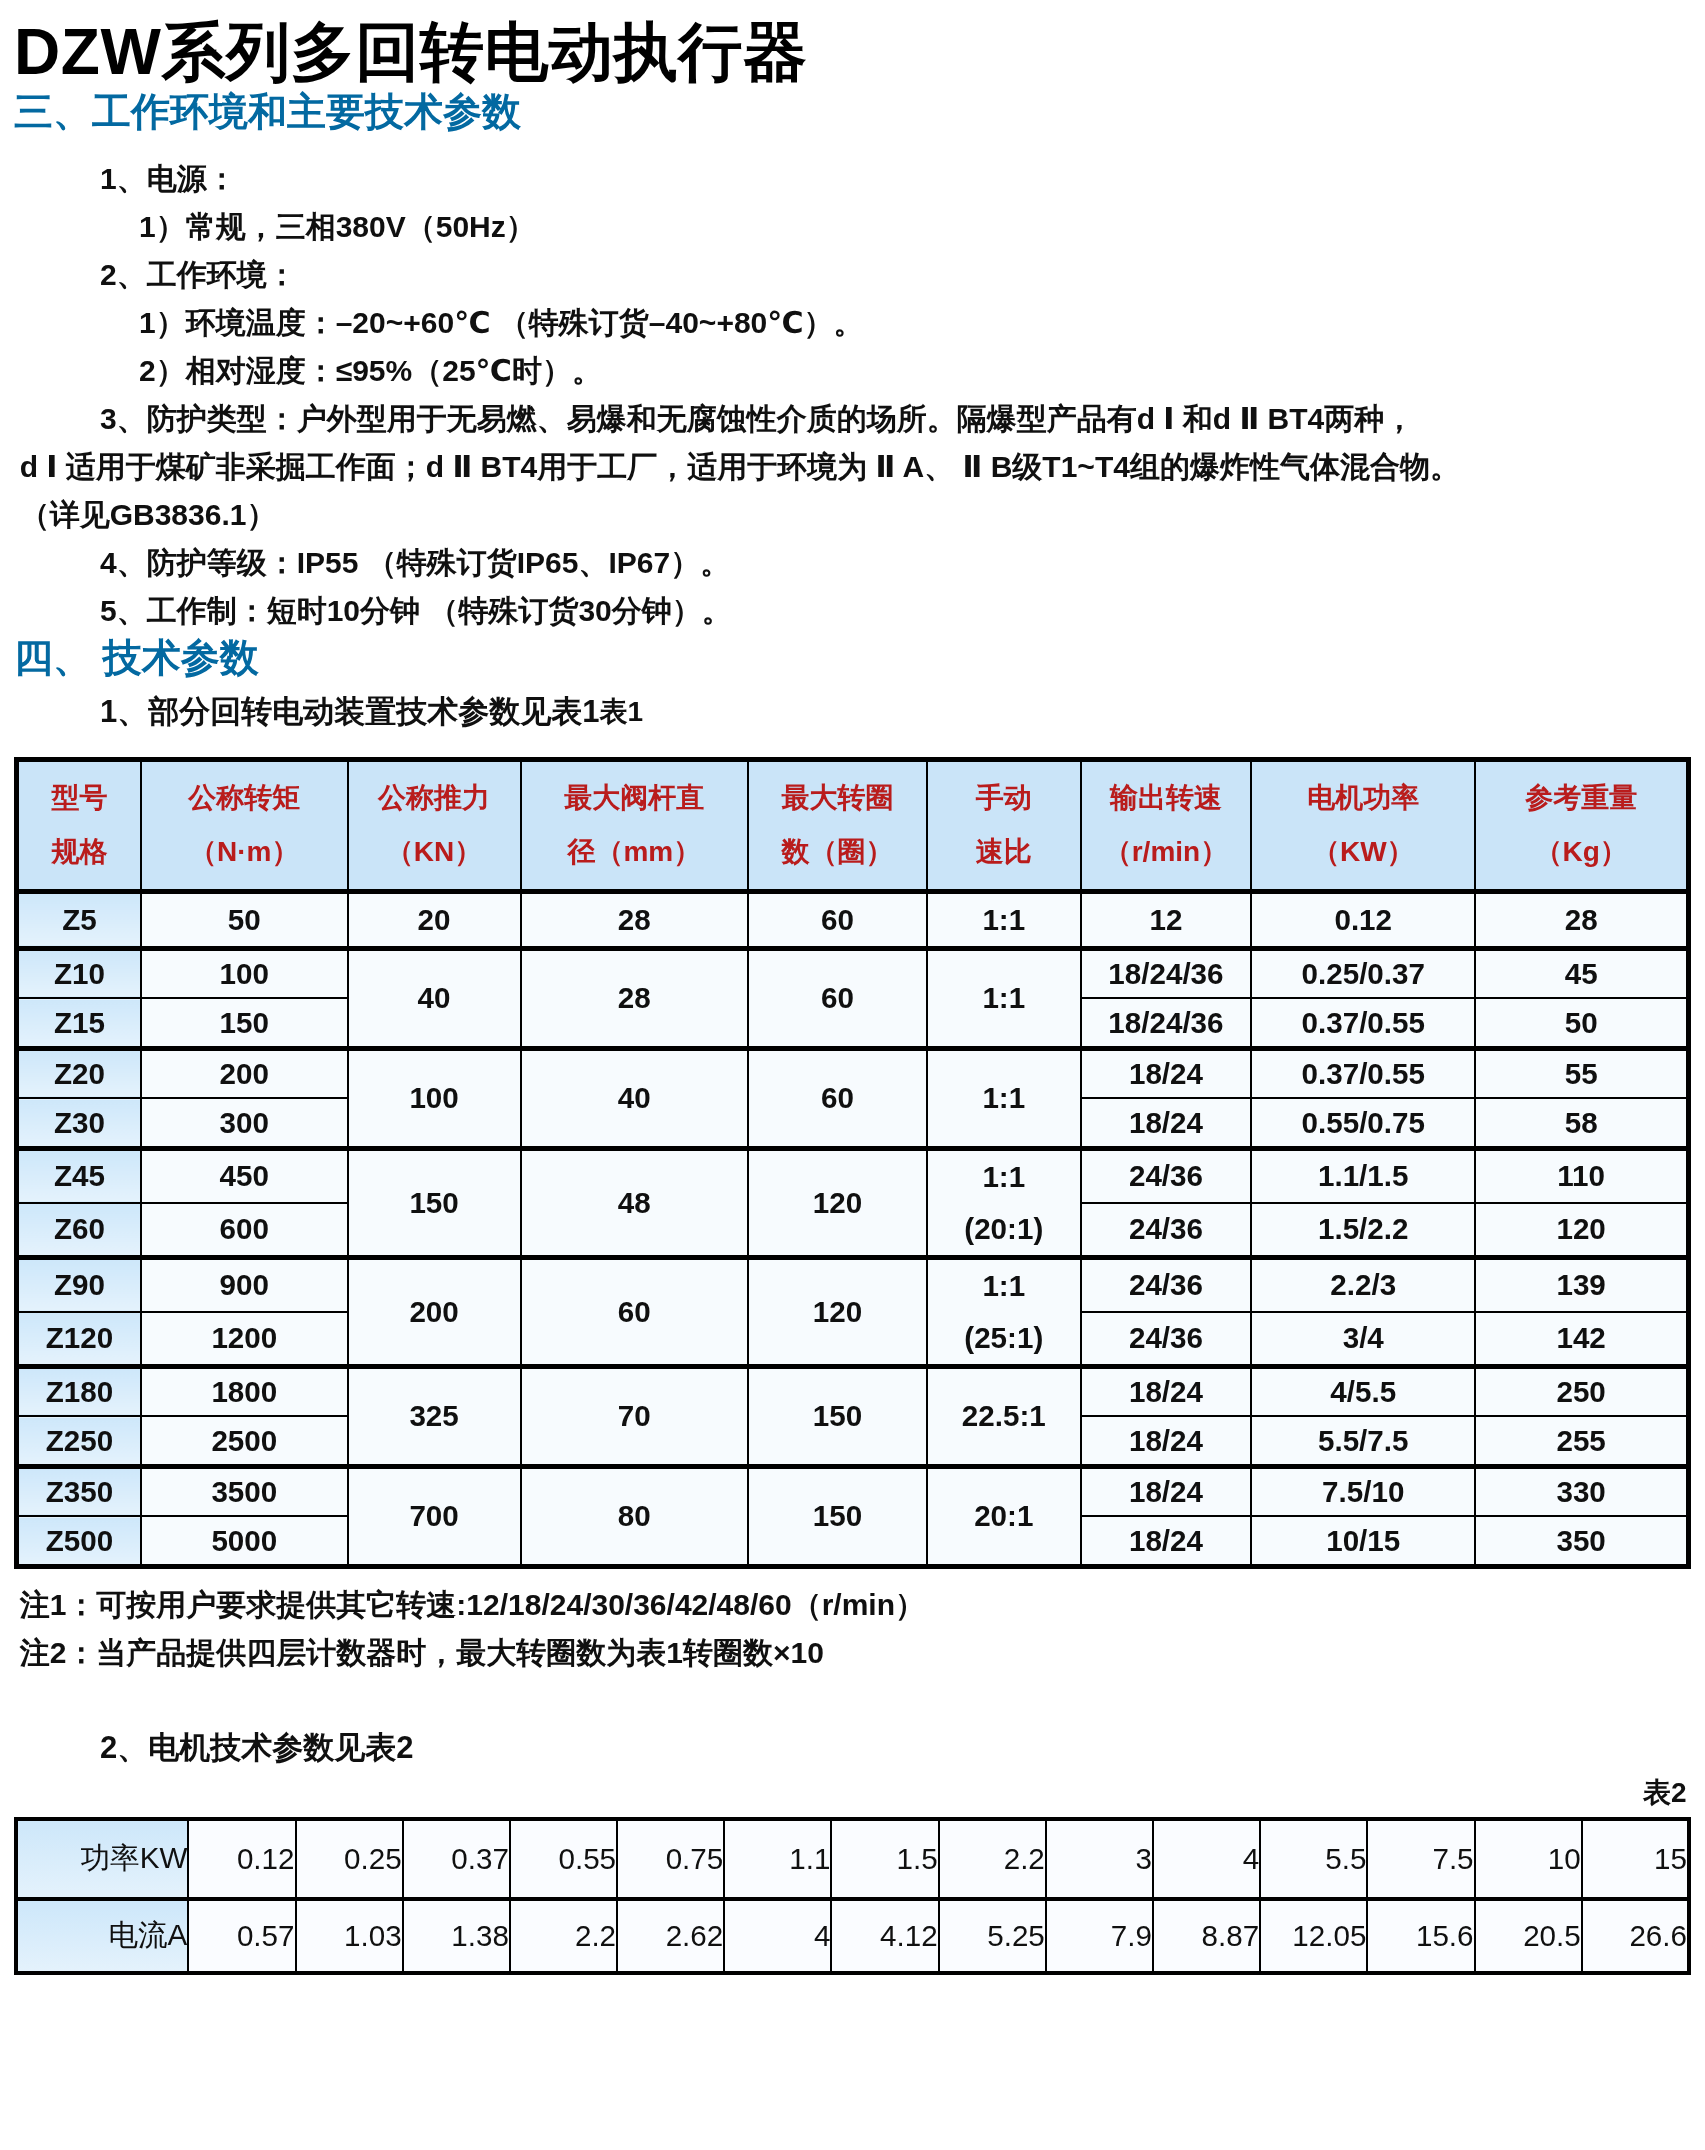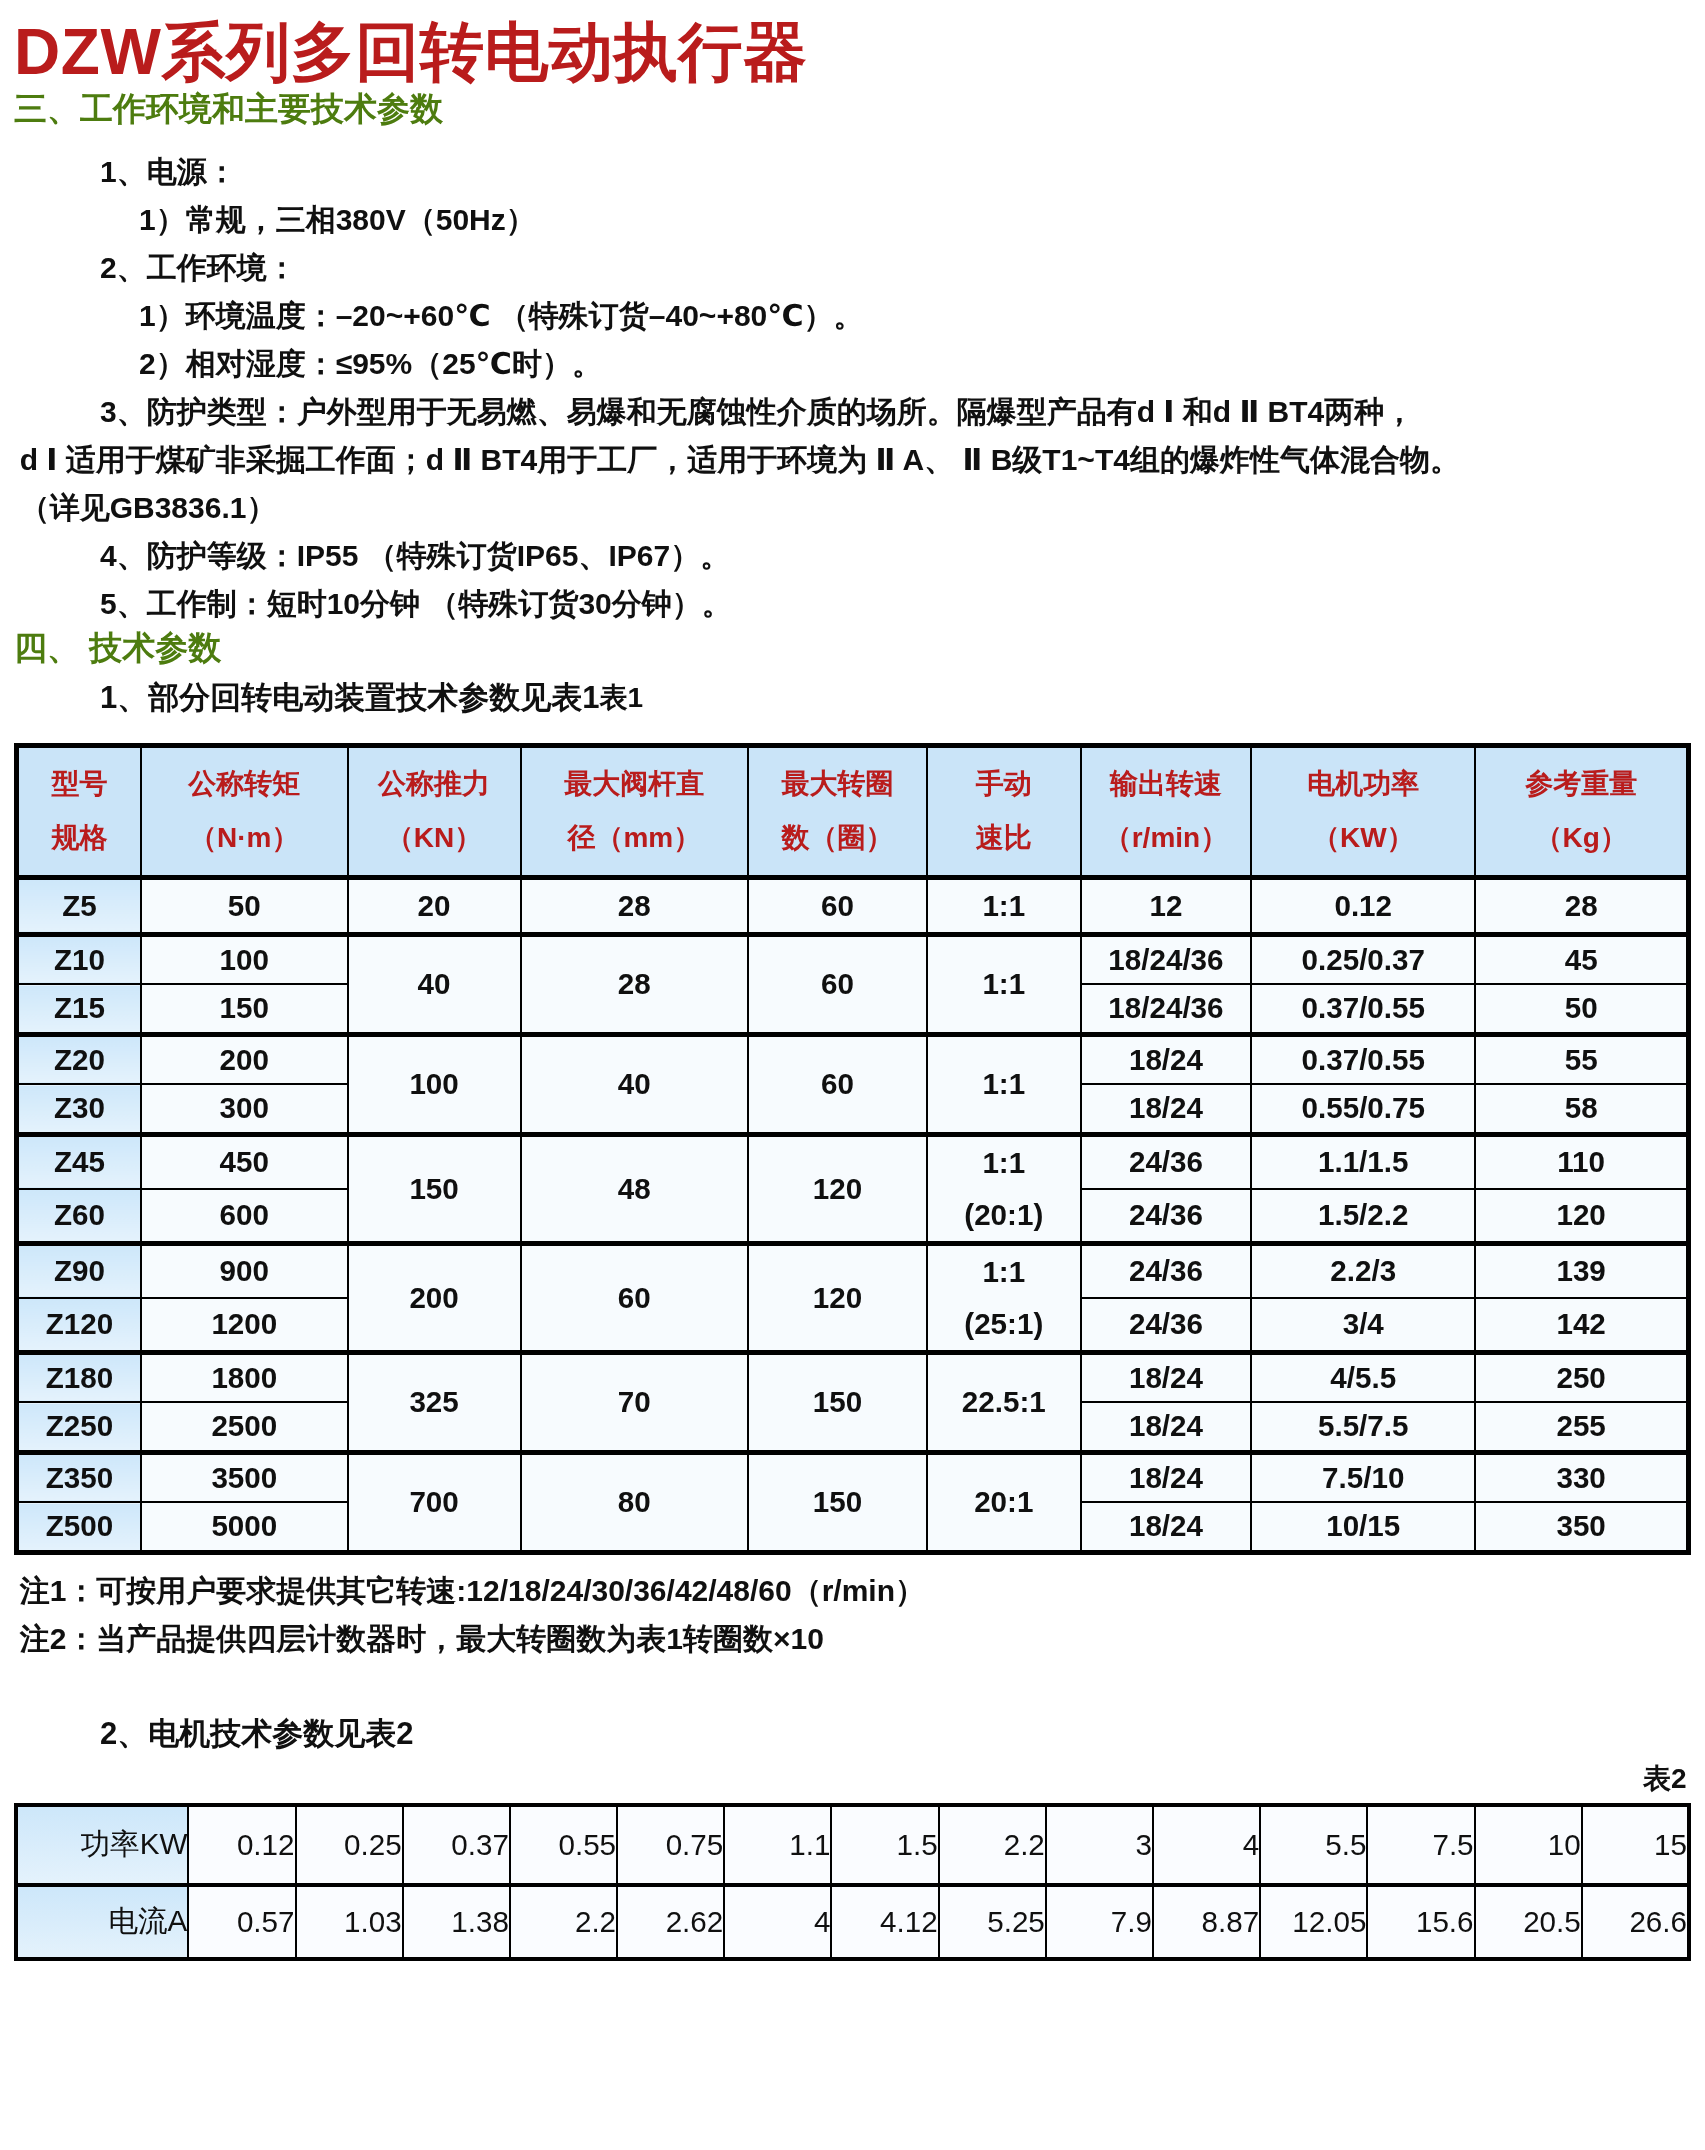--- a/index.html
+++ b/index.html
@@ -12,29 +12,29 @@
     font-family: "Liberation Sans", "DejaVu Sans", sans-serif;
     overflow: hidden;
   }
   .page { padding: 14.8px 14px 0 14px; width: 1705px; }
 
   h1.title {
     margin: 0;
     font-size: 64px;
     line-height: 1.16;
     font-weight: 800;
-    color: #b91c1c;
+    color: #000000;
     letter-spacing: 0.6px;
   }
   h2.sec {
     margin: 0;
-    font-size: 33px;
+    font-size: 39px;
     line-height: 1.2;
     font-weight: 800;
-    color: #4d7c0f;
+    color: #0369a1;
   }
   .sec3 { margin-top: 32px; }
   .sec4 { margin-top: 36px; }
 
   .lines { margin-top: 19.3px; font-size: 30px; line-height: 48px; font-weight: 600; }
   .line { white-space: nowrap; }
   .lv0 { padding-left: 5.7px; }
   .lv1 { padding-left: 86px; }
   .lv2 { padding-left: 125px; }
 

